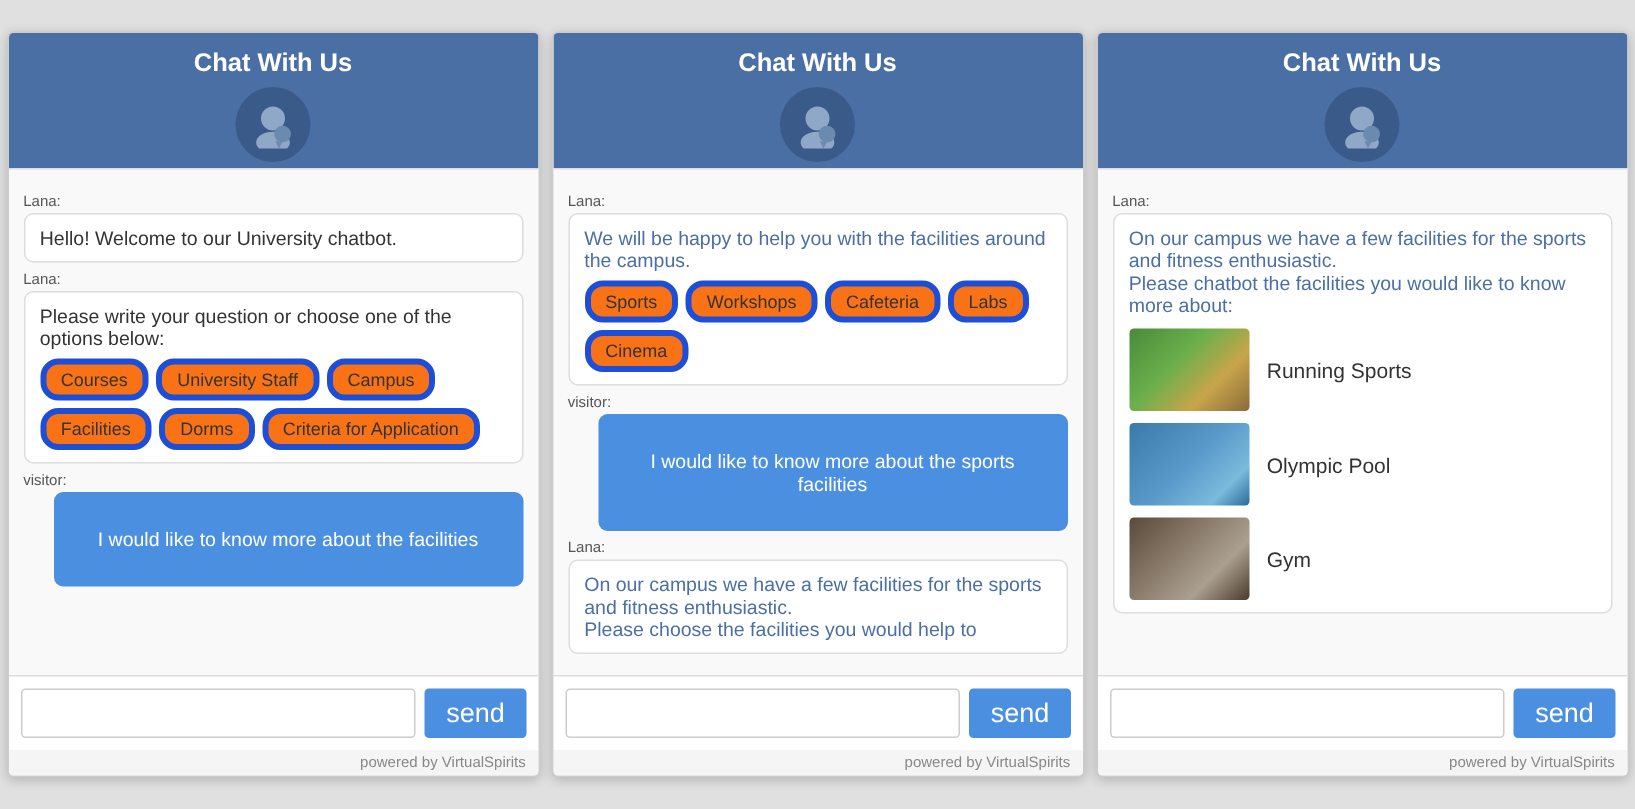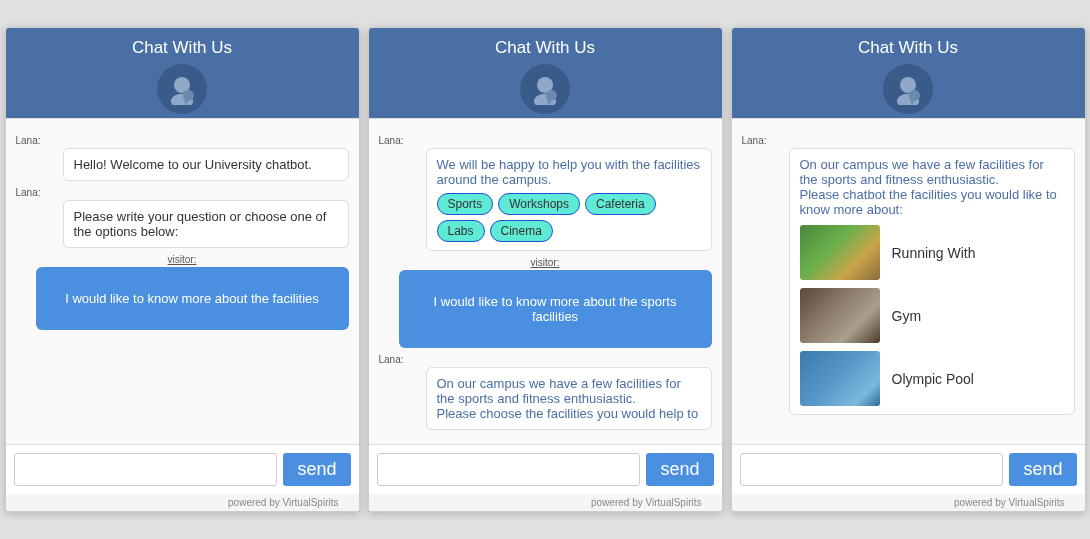--- a/index.html
+++ b/index.html
@@ -27,21 +27,21 @@
       width: 355px;
       overflow: hidden;
       box-shadow: 0 2px 8px rgba(0,0,0,0.2);
     }
     .chat-header {
       background: #4a6fa5;
       color: white;
       text-align: center;
       padding: 10px;
       font-size: 17px;
-      font-weight: normal;
+      font-weight: bold;
       display: flex;
       flex-direction: column;
       align-items: center;
     }
     .chat-icon {
       width: 50px;
       height: 50px;
       background: #3a5a8a;
       border-radius: 50%;
       display: flex;
@@ -63,33 +63,31 @@
       max-height: 380px;
       border-top: 1px solid #ddd;
     }
     .sender-label {
       font-size: 10px;
       color: #555;
       margin-bottom: 2px;
       margin-top: 6px;
     }
     .sender-label.visitor {
-      text-align: center;
-      text-decoration: underline;
+      text-align: left;
     }
     .bot-bubble {
       background: white;
       border: 1px solid #ddd;
       border-radius: 6px;
       padding: 8px 10px;
       font-size: 13px;
       color: #333;
       margin-bottom: 4px;
       max-width: 100%;
-      margin-left: 47px;
     }
     .bot-bubble .blue-text {
       color: #4a6fa5;
     }
     .visitor-bubble {
       background: #4a8fe0;
       color: white;
       border-radius: 6px;
       padding: 24px 12px;
       font-size: 13px;
@@ -97,26 +95,26 @@
       margin-bottom: 4px;
       margin-left: 20px;
     }
     .chip-row {
       display: flex;
       flex-wrap: wrap;
       gap: 5px;
       margin-top: 6px;
     }
     .chip {
-      border: 1px solid #1d4ed8;
+      border: 4px solid #1d4ed8;
       border-radius: 12px;
       padding: 3px 10px;
       font-size: 12px;
       color: #333;
-      background: #5eead4;
+      background: #f97316;
       cursor: pointer;
     }
     .chat-input-area {
       display: flex;
       padding: 8px;
       background: white;
       border-top: 1px solid #ddd;
       gap: 6px;
     }
     .chat-input {
@@ -133,21 +131,21 @@
       border: none;
       border-radius: 3px;
       padding: 6px 14px;
       font-size: 18px;
       cursor: pointer;
     }
     .powered-by {
       text-align: right;
       font-size: 10px;
       color: #888;
-      padding: 3px 20px;
+      padding: 3px 8px;
       background: #f5f5f5;
     }
     .facility-item {
       display: flex;
       align-items: center;
       gap: 12px;
       margin-top: 8px;
     }
     .facility-img {
       width: 80px;
@@ -188,20 +186,28 @@
       </div>
     </div>
     <div class="chat-messages">
       <div class="sender-label">Lana:</div>
       <div class="bot-bubble">
         <span>Hello! Welcome to our University chatbot.</span>
       </div>
       <div class="sender-label">Lana:</div>
       <div class="bot-bubble">
         <span>Please write your question or choose one of the options below:</span>
+        <div class="chip-row">
+          <span class="chip">Courses</span>
+          <span class="chip">University Staff</span>
+          <span class="chip">Campus</span>
+          <span class="chip">Facilities</span>
+          <span class="chip">Dorms</span>
+          <span class="chip">Criteria for Application</span>
+        </div>
       </div>
       <div class="sender-label visitor">visitor:</div>
       <div class="visitor-bubble">
         <span>I would like to know more about the facilities</span>
       </div>
     </div>
     <div class="chat-input-area">
       <input class="chat-input" type="text" style="">
       <button class="send-btn">send</button>
     </div>
@@ -262,30 +268,30 @@
         </svg>
       </div>
     </div>
     <div class="chat-messages">
       <div class="sender-label">Lana:</div>
       <div class="bot-bubble">
         <span class="blue-text">On our campus we have a few facilities for the sports and fitness enthusiastic.</span><br>
         <span class="blue-text">Please chatbot the facilities you would like to know more about:</span>
         <div class="facility-item">
           <div class="facility-img img-track"></div>
-          <span class="facility-label">Running With</span>
+          <span class="facility-label">Running Sports</span>
+        </div>
+        <div class="facility-item">
+          <div class="facility-img img-pool"></div>
+          <span class="facility-label">Olympic Pool</span>
         </div>
         <div class="facility-item">
           <div class="facility-img img-gym"></div>
           <span class="facility-label">Gym</span>
         </div>
-        <div class="facility-item">
-          <div class="facility-img img-pool"></div>
-          <span class="facility-label">Olympic Pool</span>
-        </div>
       </div>
     </div>
     <div class="chat-input-area">
       <input class="chat-input" type="text" style="">
       <button class="send-btn">send</button>
     </div>
     <div class="powered-by">powered by VirtualSpirits</div>
   </div>
 
 </div>

